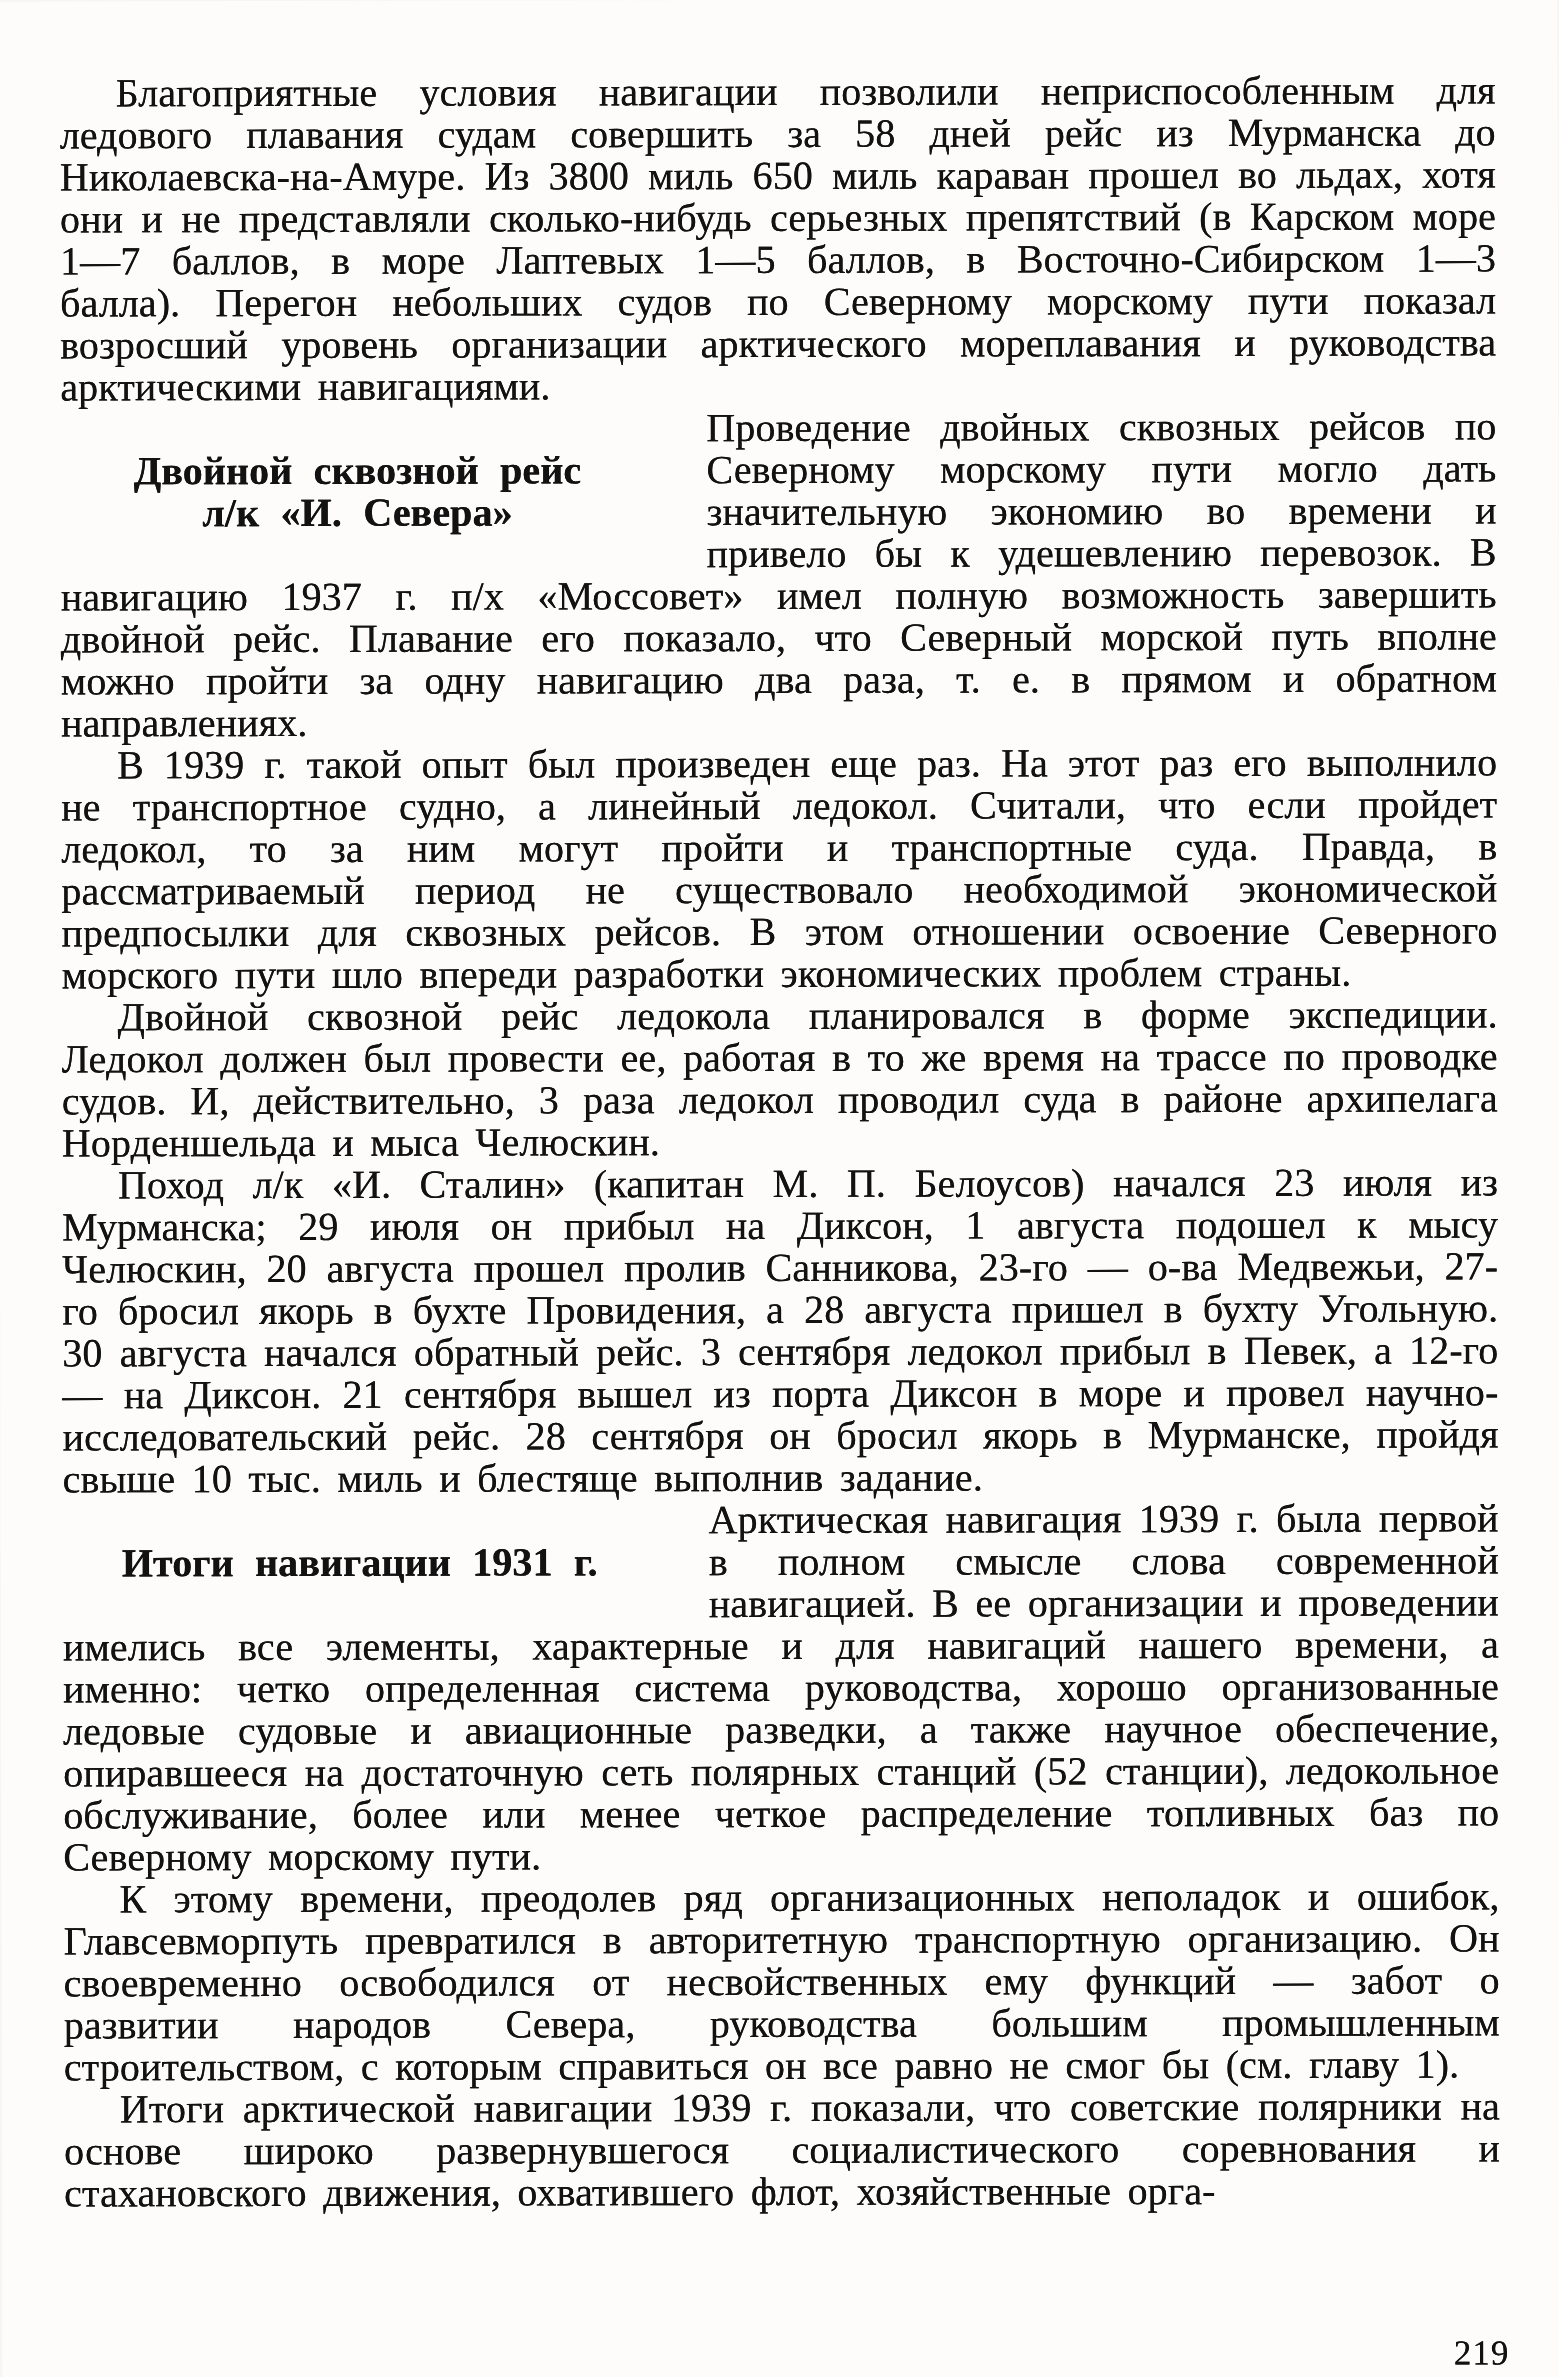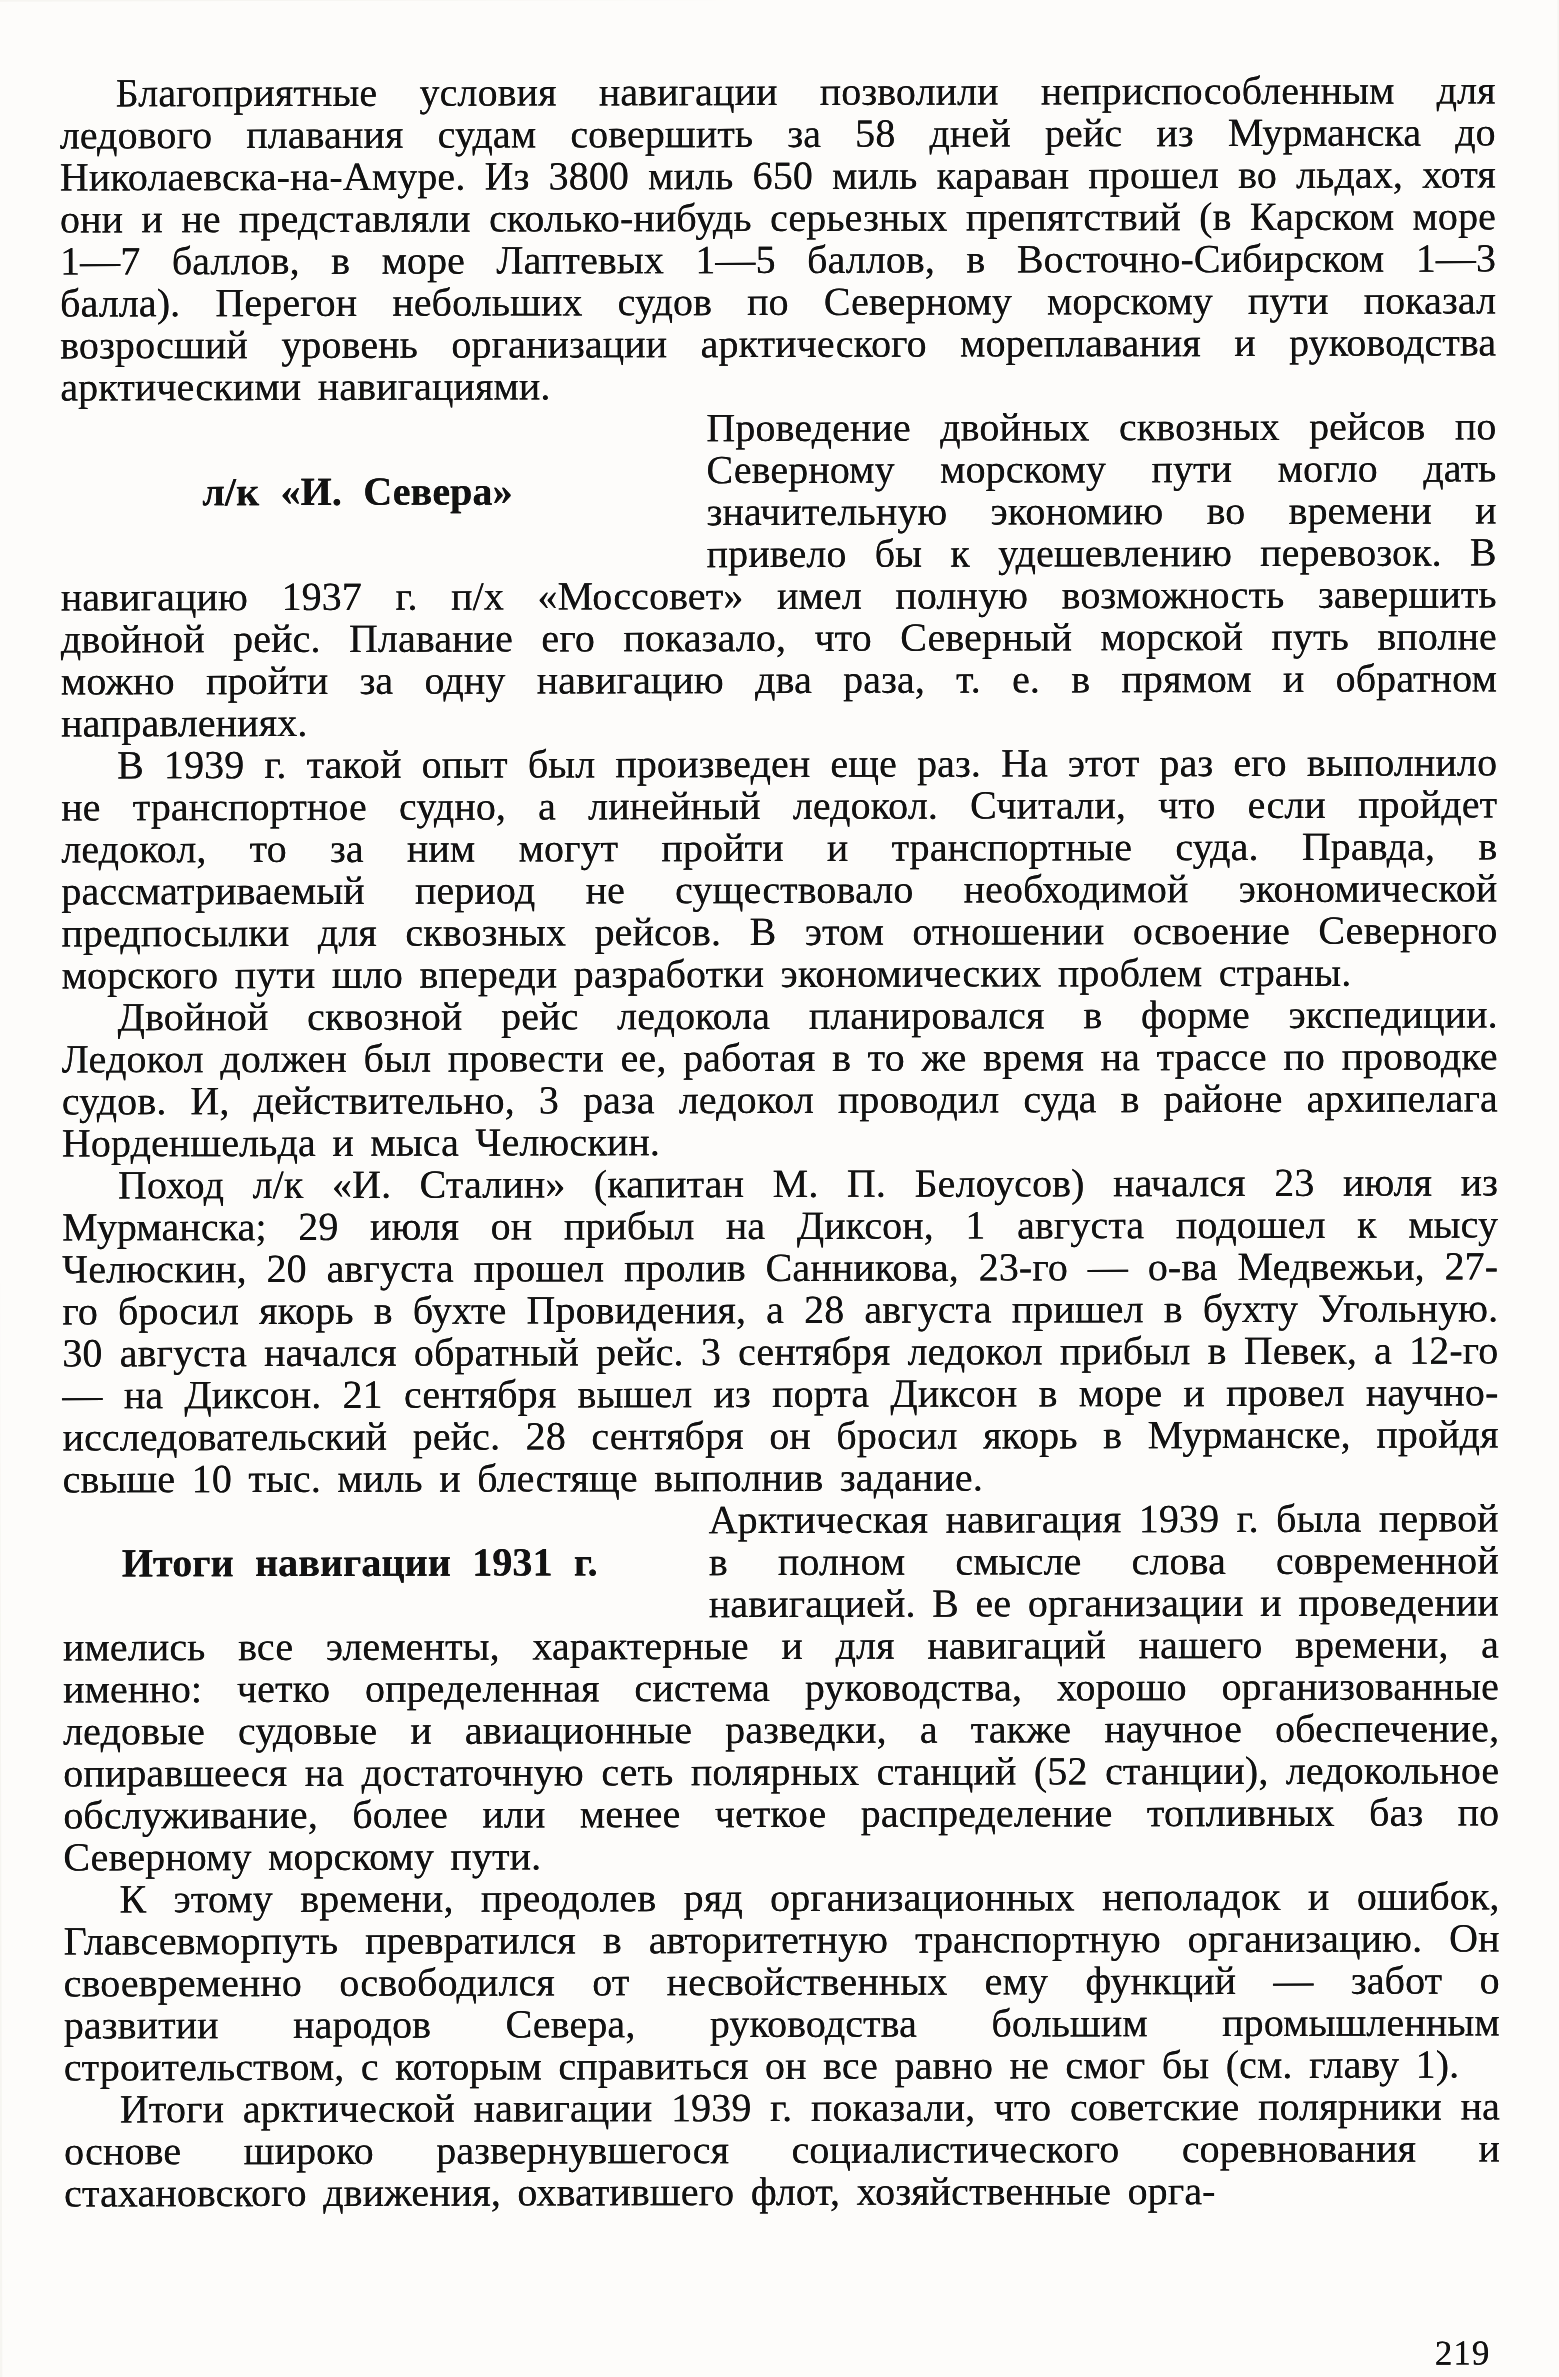--- a/index.html
+++ b/index.html
@@ -40,36 +40,37 @@
     text-align: center;
     font-weight: 700;
     word-spacing: 0.28em;
   }
   .h4lines { height: 167px; }
   .h3lines { height: 126px; }
   .shl { display: block; white-space: nowrap; }
   .pagenum {
     position: absolute;
     top: 2337px;
-    right: 72px;
+    right: 53px;
     font-size: 35px;
     line-height: 35px;
     letter-spacing: 1px;
     text-shadow: 0.2px 0 0 currentColor;
   }
 </style>
 </head>
 <body>
 
 <div class="sheet">
 
   <p class="para indent">Благоприятные условия навигации позволили неприспособленным для ледового плавания судам совершить за 58 дней рейс из Мурманска до Николаевска-на-Амуре. Из 3800 миль 650 миль караван прошел во льдах, хотя они и не представляли сколько-нибудь серьезных препятствий (в Карском море 1—7 баллов, в море Лаптевых 1—5 баллов, в Восточно-Сибирском 1—3 балла). Перегон небольших судов по Северному морскому пути показал возросший уровень организации арктического мореплавания и руководства арктическими навигациями.</p>
 
   <div class="section">
     <div class="sidehead h4lines">
+      <span class="shl">Двойной сквозной рейс</span>
       <span class="shl">л/к «И. Севера»</span>
     </div>
     <p class="para">Проведение двойных сквозных рейсов по Северному морскому пути могло дать значительную экономию во времени и привело бы к удешевлению перевозок. В навигацию 1937 г. п/х «Моссовет» имел полную возможность завершить двойной рейс. Плавание его показало, что Северный морской путь вполне можно пройти за одну навигацию два раза, т. е. в прямом и обратном направлениях.</p>
   </div>
 
   <p class="para indent">В 1939 г. такой опыт был произведен еще раз. На этот раз его выполнило не транспортное судно, а линейный ледокол. Считали, что если пройдет ледокол, то за ним могут пройти и транспортные суда. Правда, в рассматриваемый период не существовало необходимой экономической предпосылки для сквозных рейсов. В этом отношении освоение Северного морского пути шло впереди разработки экономических проблем страны.</p>
 
   <p class="para indent">Двойной сквозной рейс ледокола планировался в форме экспедиции. Ледокол должен был провести ее, работая в то же время на трассе по проводке судов. И, действительно, 3 раза ледокол проводил суда в районе архипелага Норденшельда и мыса Челюскин.</p>
 
   <p class="para indent">Поход л/к «И. Сталин» (капитан М. П. Белоусов) начался 23 июля из Мурманска; 29 июля он прибыл на Диксон, 1 августа подошел к мысу Челюскин, 20 августа прошел пролив Санникова, 23-го — о-ва Медвежьи, 27-го бросил якорь в бухте Провидения, а 28 августа пришел в бухту Угольную. 30 августа начался обратный рейс. 3 сентября ледокол прибыл в Певек, а 12-го — на Диксон. 21 сентября вышел из порта Диксон в море и провел научно-исследовательский рейс. 28 сентября он бросил якорь в Мурманске, пройдя свыше 10 тыс. миль и блестяще выполнив задание.</p>

